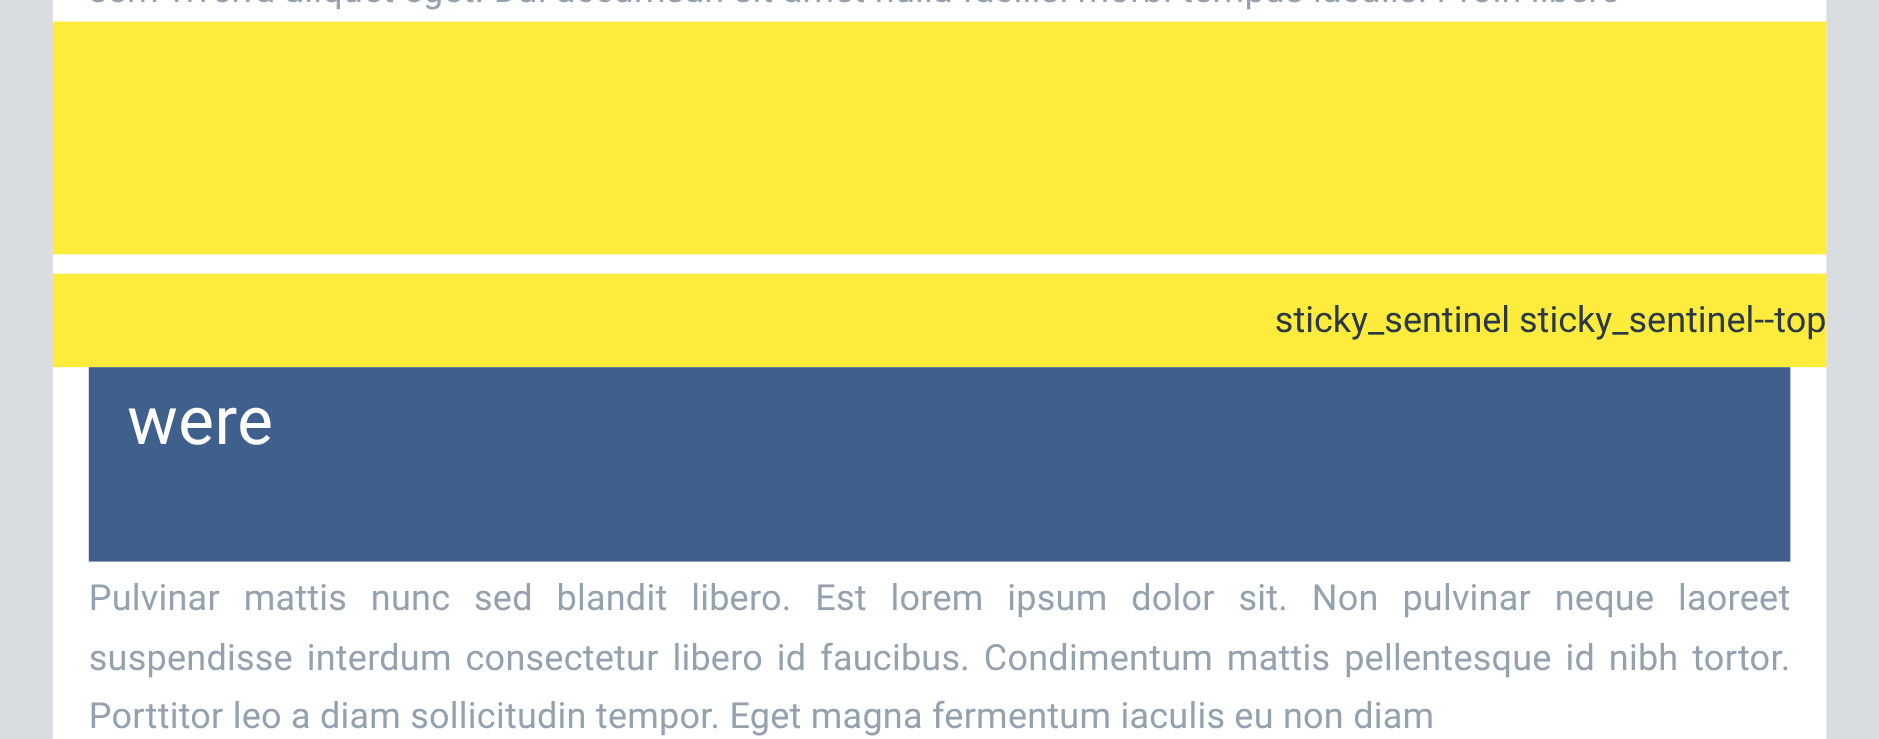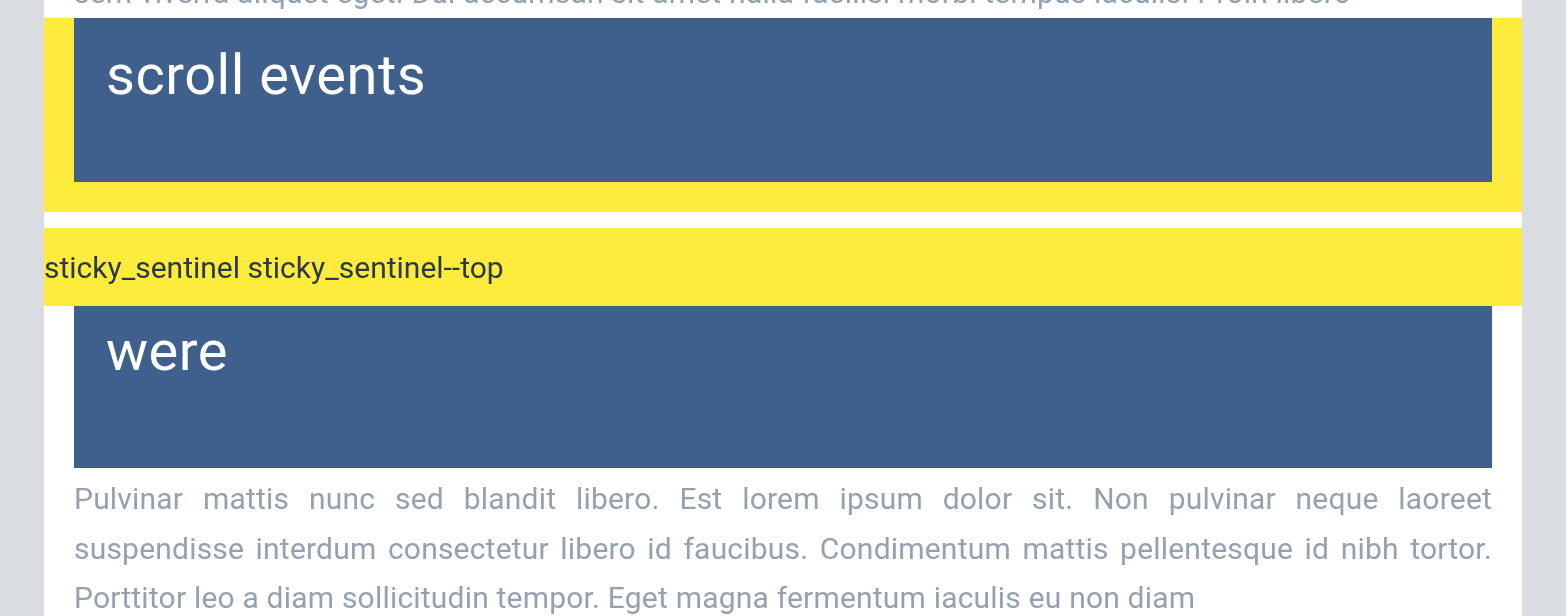--- a/index.html
+++ b/index.html
@@ -77,21 +77,21 @@
 
   .sec2-sentinel {
     position: absolute;
     top: 228px;
     left: 0;
     right: 0;
     height: 78px;
     background: #feec3c;
     display: flex;
     align-items: center;
-    justify-content: flex-start;
+    justify-content: flex-end;
   }
   .sec2-sentinel .label {
     font-size: 30px;
     color: #2b3945;
     font-weight: 400;
   }
 
   .sec2-header {
     position: absolute;
     top: 306px;
@@ -129,23 +129,20 @@
 
 <div class="page-gutter gutter-left"></div>
 <div class="page-gutter gutter-right"></div>
 
 <div class="page">
 
   <div class="top-para">sem viverra aliquet eget. Dui accumsan sit amet nulla facilisi morbi tempus iaculis. Proin libero</div>
 
   <div class="sec1-sentinel"></div>
 
-  <div class="sec1-header">
-    <h1>scroll events</h1>
-  </div>
 
   <div class="sec2-sentinel">
     <span class="label">sticky_sentinel sticky_sentinel--top</span>
   </div>
 
   <div class="sec2-header">
     <h1>were</h1>
   </div>
 
   <div class="sec2-para">Pulvinar mattis nunc sed blandit libero. Est lorem ipsum dolor sit. Non pulvinar neque laoreet suspendisse interdum consectetur libero id faucibus. Condimentum mattis pellentesque id nibh tortor. Porttitor leo a diam sollicitudin tempor. Eget magna fermentum iaculis eu non diam</div>

